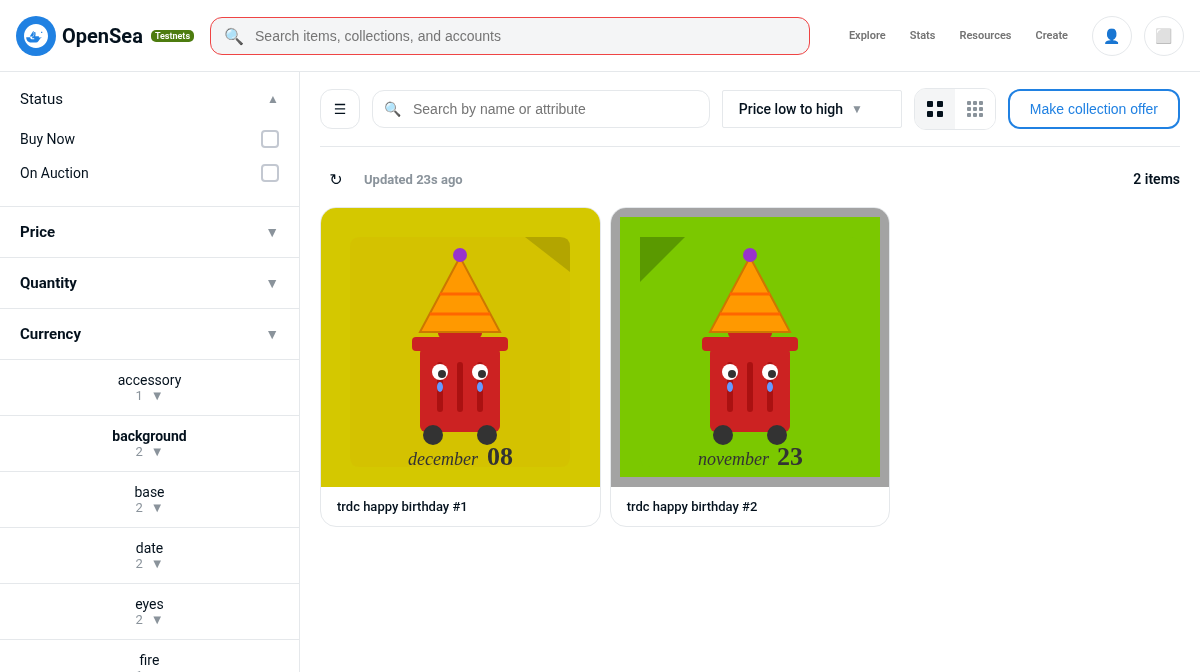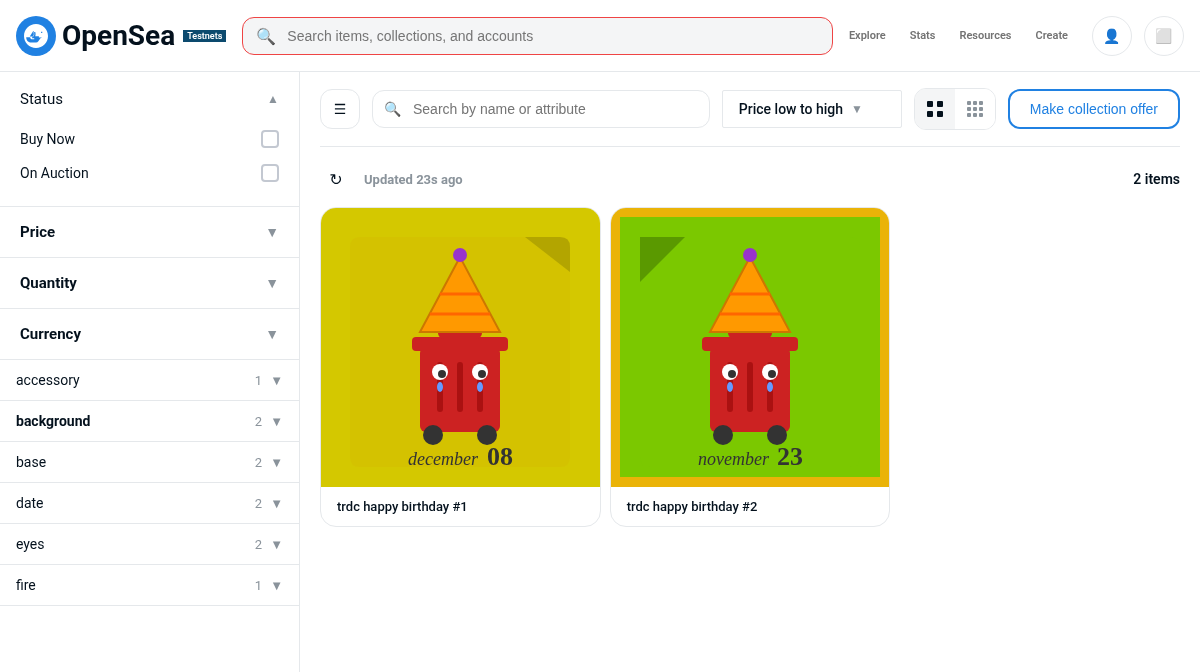--- a/index.html
+++ b/index.html
@@ -23,27 +23,27 @@
     .logo-icon {
       width: 40px;
       height: 40px;
       background: #2081e2;
       border-radius: 50%;
       display: flex;
       align-items: center;
       justify-content: center;
     }
     .logo-icon svg { width: 24px; height: 24px; fill: white; }
-    .logo-text { font-size: 28px; font-weight: 700; color: #04111d; }
+    .logo-text { font-size: 20px; font-weight: 700; color: #04111d; }
     .logo-badge {
       font-size: 9px;
-      background: #0c4a6e;
+      background: #4d7c0f;
       color: white;
       padding: 1px 4px;
-      border-radius: 0;
+      border-radius: 5px;
       font-weight: 600;
       margin-left: 2px;
     }
     .navbar-search {
       flex: 1;
       max-width: 600px;
     }
     .navbar-search-input {
       width: 100%;
       padding: 10px 16px 10px 44px;
@@ -166,23 +166,24 @@
       align-items: center;
       gap: 8px;
       color: #8a939b;
     }
 
     
     .attr-row {
       display: flex;
       justify-content: space-between;
       align-items: center;
-      padding: 12px 16px;
+      padding: 12px 24px;
       border-bottom: 1px solid #e5e8eb;
       cursor: pointer;
+      flex-direction: column;
     }
     .attr-row-left {
       font-size: 14px;
       color: #04111d;
     }
     .attr-row-left strong {
       font-weight: 700;
     }
     .attr-row-right {
       display: flex;
@@ -568,21 +569,21 @@
 
             <text x="183" y="248" font-family="Georgia, serif" font-size="26" font-weight="bold" fill="#333" text-anchor="end">08</text>
           </svg>
         </div>
         <div class="nft-card-info">
           <div class="nft-card-name">trdc happy birthday #1</div>
         </div>
       </div>
 
       <div class="nft-card">
-        <div class="nft-card-image" style="background:#eab308;">
+        <div class="nft-card-image" style="background:#a3a3a3;">
           <svg width="260" height="260" viewBox="0 0 260 260" xmlns="http://www.w3.org/2000/svg">
 
             <rect width="260" height="260" fill="#7bc800"></rect>
 
             <path d="M30,20 L230,20 Q240,20 240,30 L240,240 Q240,250 230,250 L30,250 Q20,250 20,240 L20,30 Q20,20 30,20 Z" fill="#7bc800"></path>
 
             <path d="M20,20 L65,20 L20,65 Z" fill="#5a9900"></path>
 
             <rect x="90" y="130" width="80" height="85" rx="6" fill="#cc2222"></rect>
 

